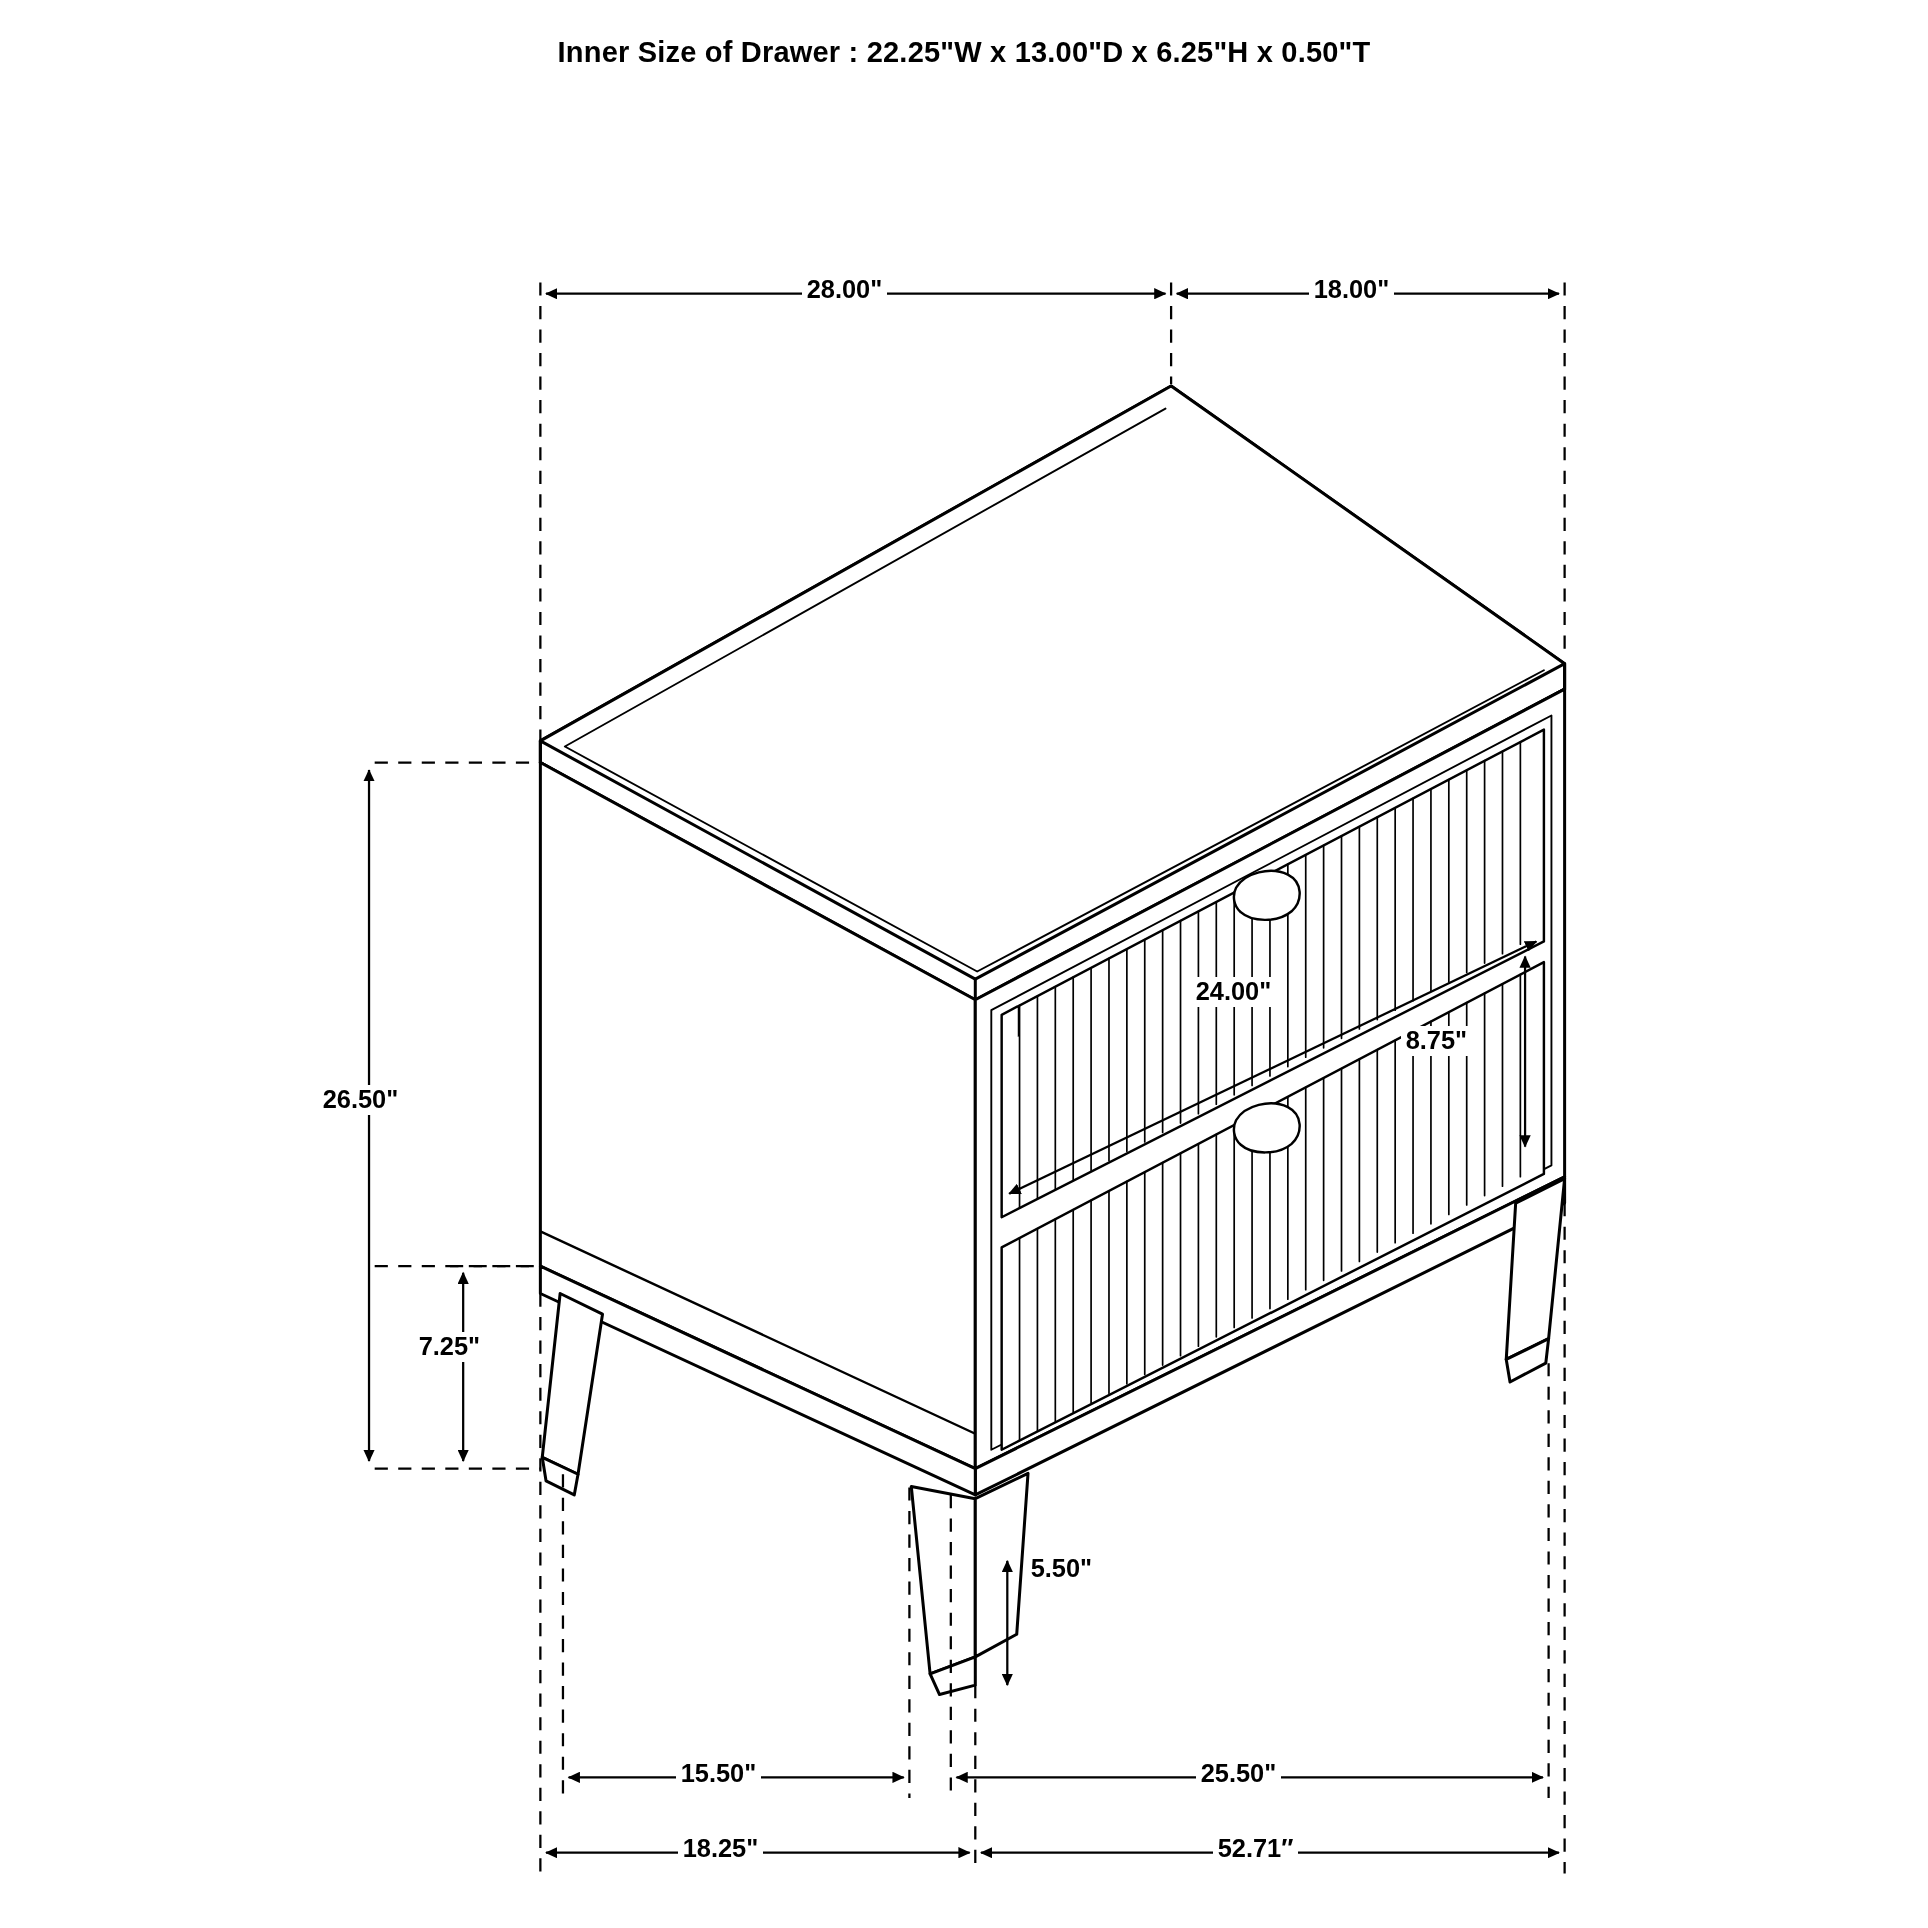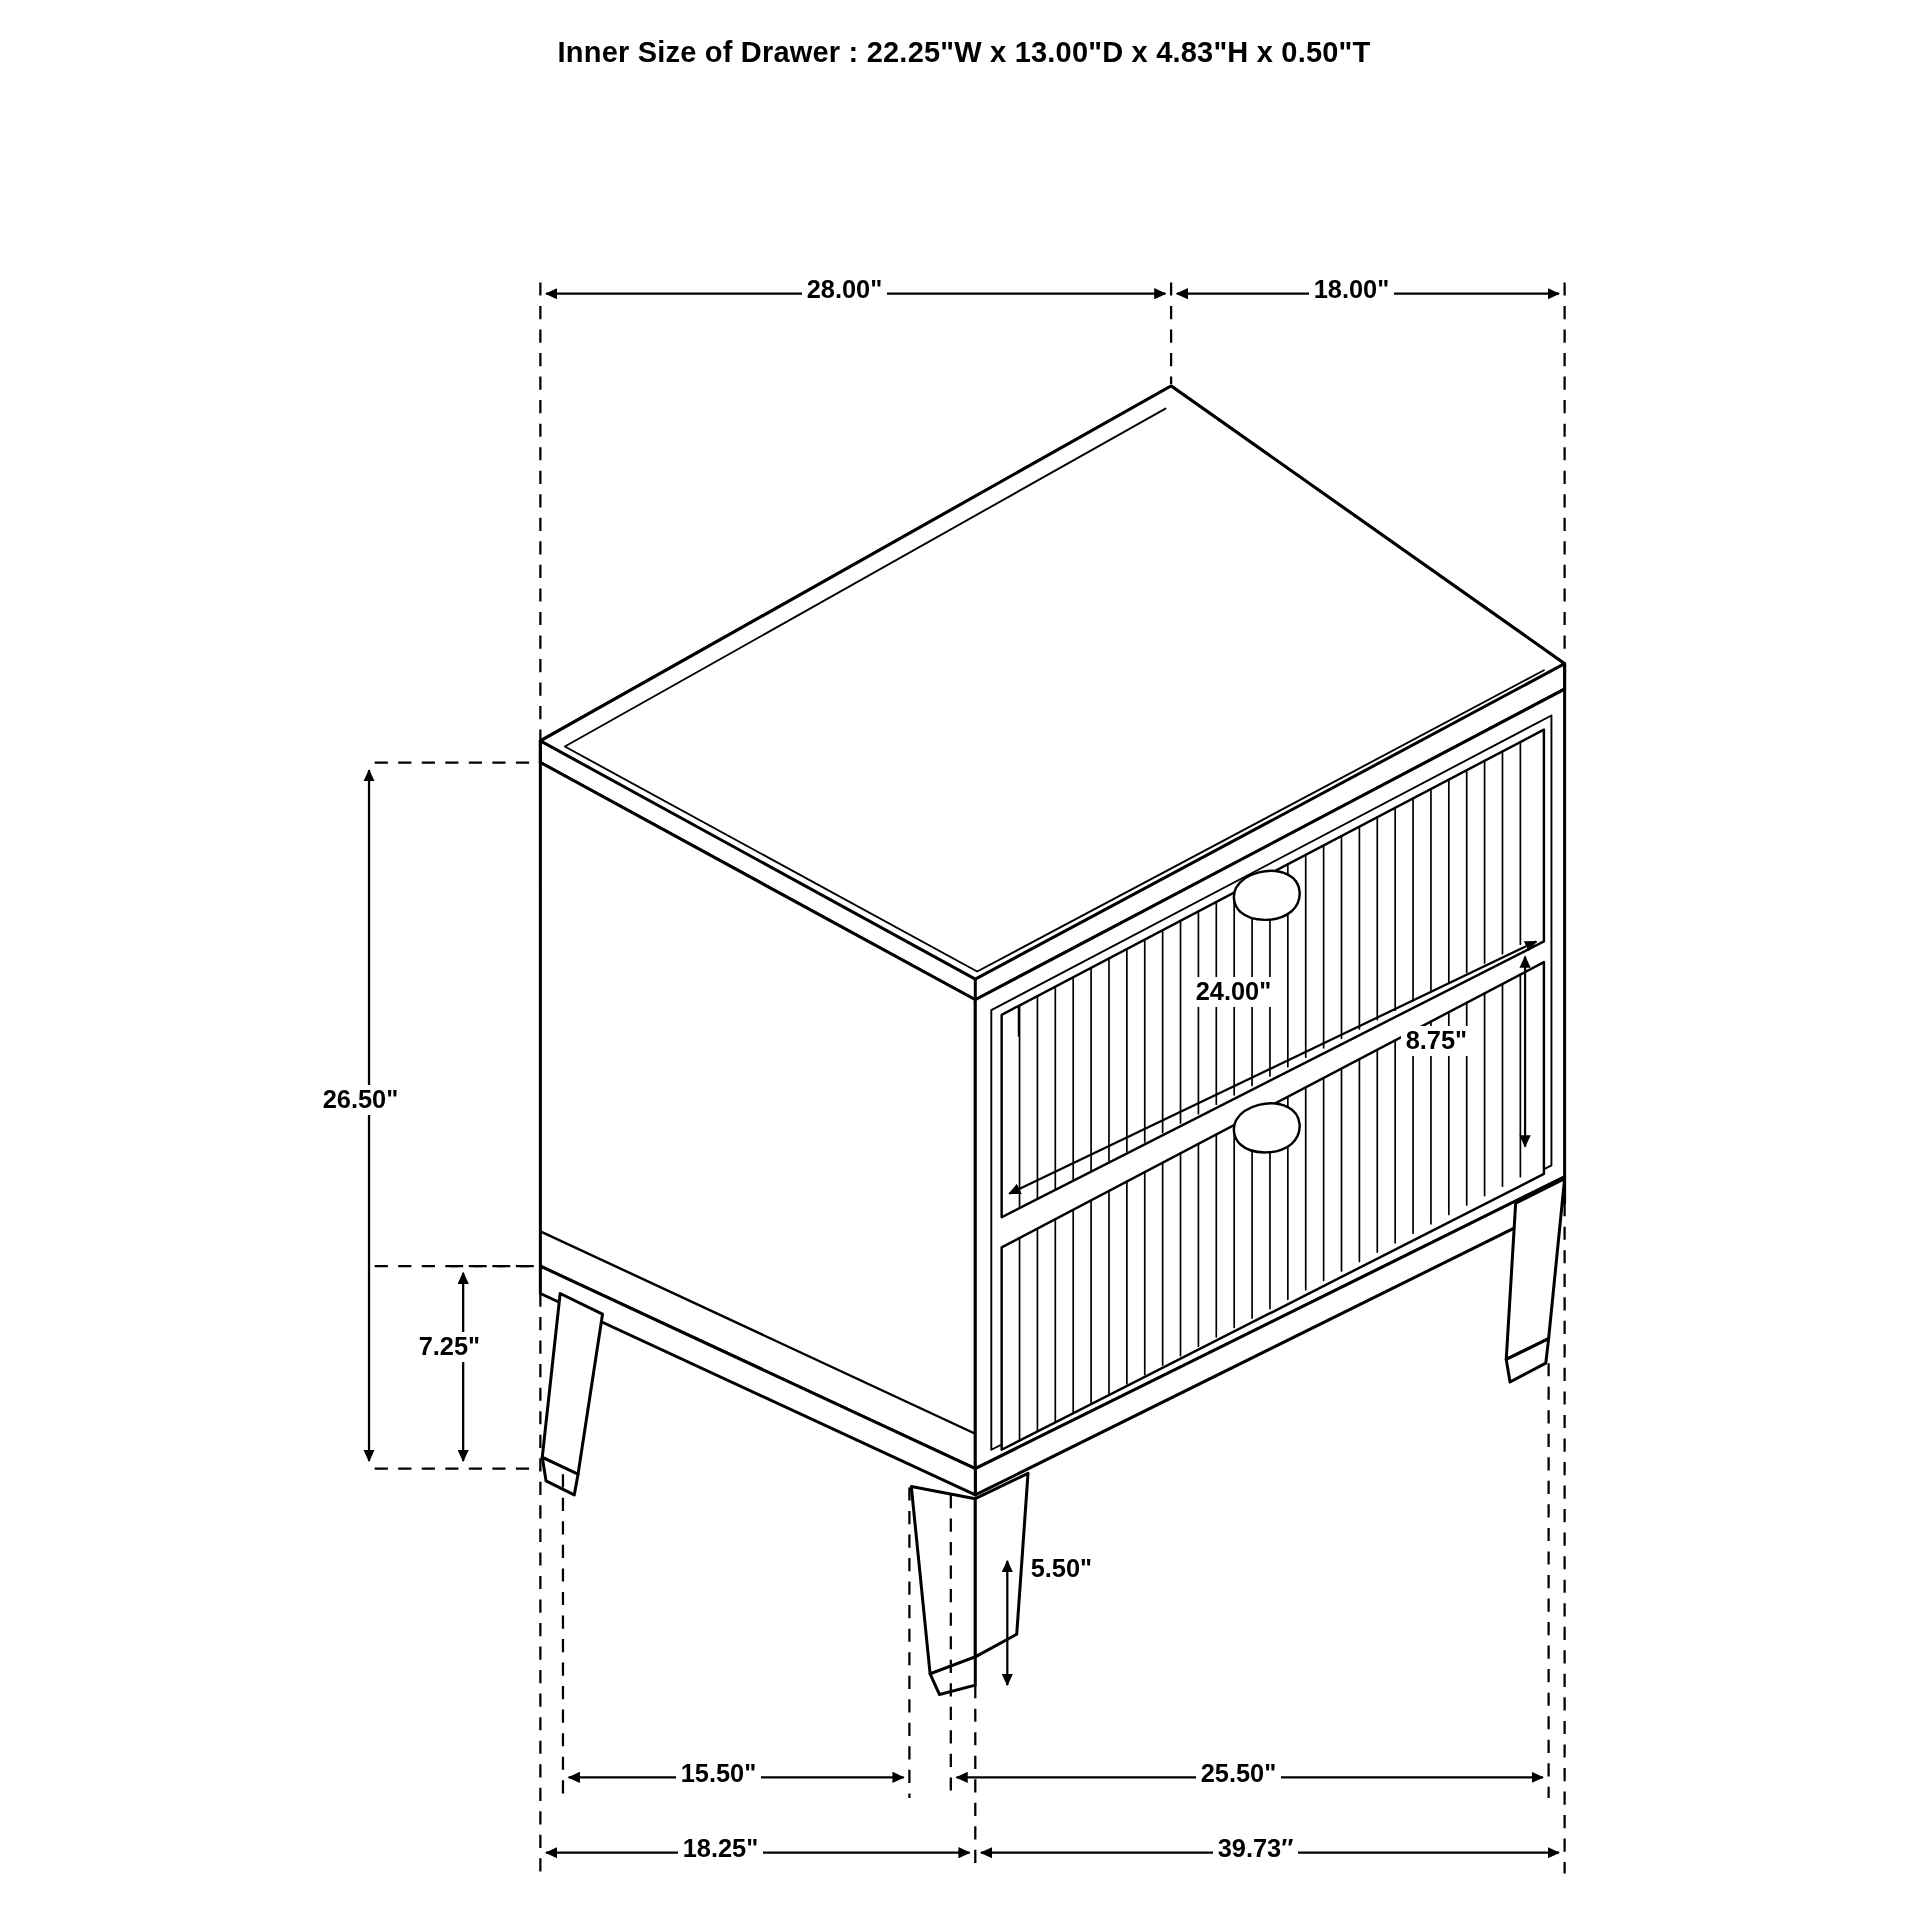--- a/index.html
+++ b/index.html
@@ -42,21 +42,21 @@
     padding: 0.9px 4.7px;
     white-space: nowrap;
     line-height: 1.1;
   }
 </style>
 </head>
 <body>
 
 <div id="stage">
 
-  <div id="title">Inner Size of Drawer : 22.25"W x 13.00"D x 4.83"H x 0.50"T</div>
+  <div id="title">Inner Size of Drawer : 22.25"W x 13.00"D x 6.25"H x 0.50"T</div>
 
   <svg id="drawing" width="1928" height="1928" viewBox="0 0 2048 2048">
     <defs>
       <marker id="arrowEnd" markerWidth="14" markerHeight="12" refX="12" refY="6" orient="auto" markerUnits="userSpaceOnUse">
         <path d="M0,0 L13,6 L0,12 Z" fill="#000"></path>
       </marker>
       <marker id="arrowStart" markerWidth="14" markerHeight="12" refX="2" refY="6" orient="auto" markerUnits="userSpaceOnUse">
         <path d="M14,0 L1,6 L14,12 Z" fill="#000"></path>
       </marker>
       <clipPath id="drawerTopClip">
@@ -240,16 +240,16 @@
   <div class="dim-label" style="left:1401px; top:1026px;">8.75"</div>
 
   <div class="dim-label" style="left:1026px; top:1554px;">5.50"</div>
 
   <div class="dim-label" style="left:676px; top:1759px;">15.50"</div>
 
   <div class="dim-label" style="left:1196px; top:1759px;">25.50"</div>
 
   <div class="dim-label" style="left:678px; top:1834px;">18.25"</div>
 
-  <div class="dim-label" style="left:1213px; top:1834px;">39.73″</div>
+  <div class="dim-label" style="left:1213px; top:1834px;">52.71″</div>
 
 </div>
 
 
 </body></html>

